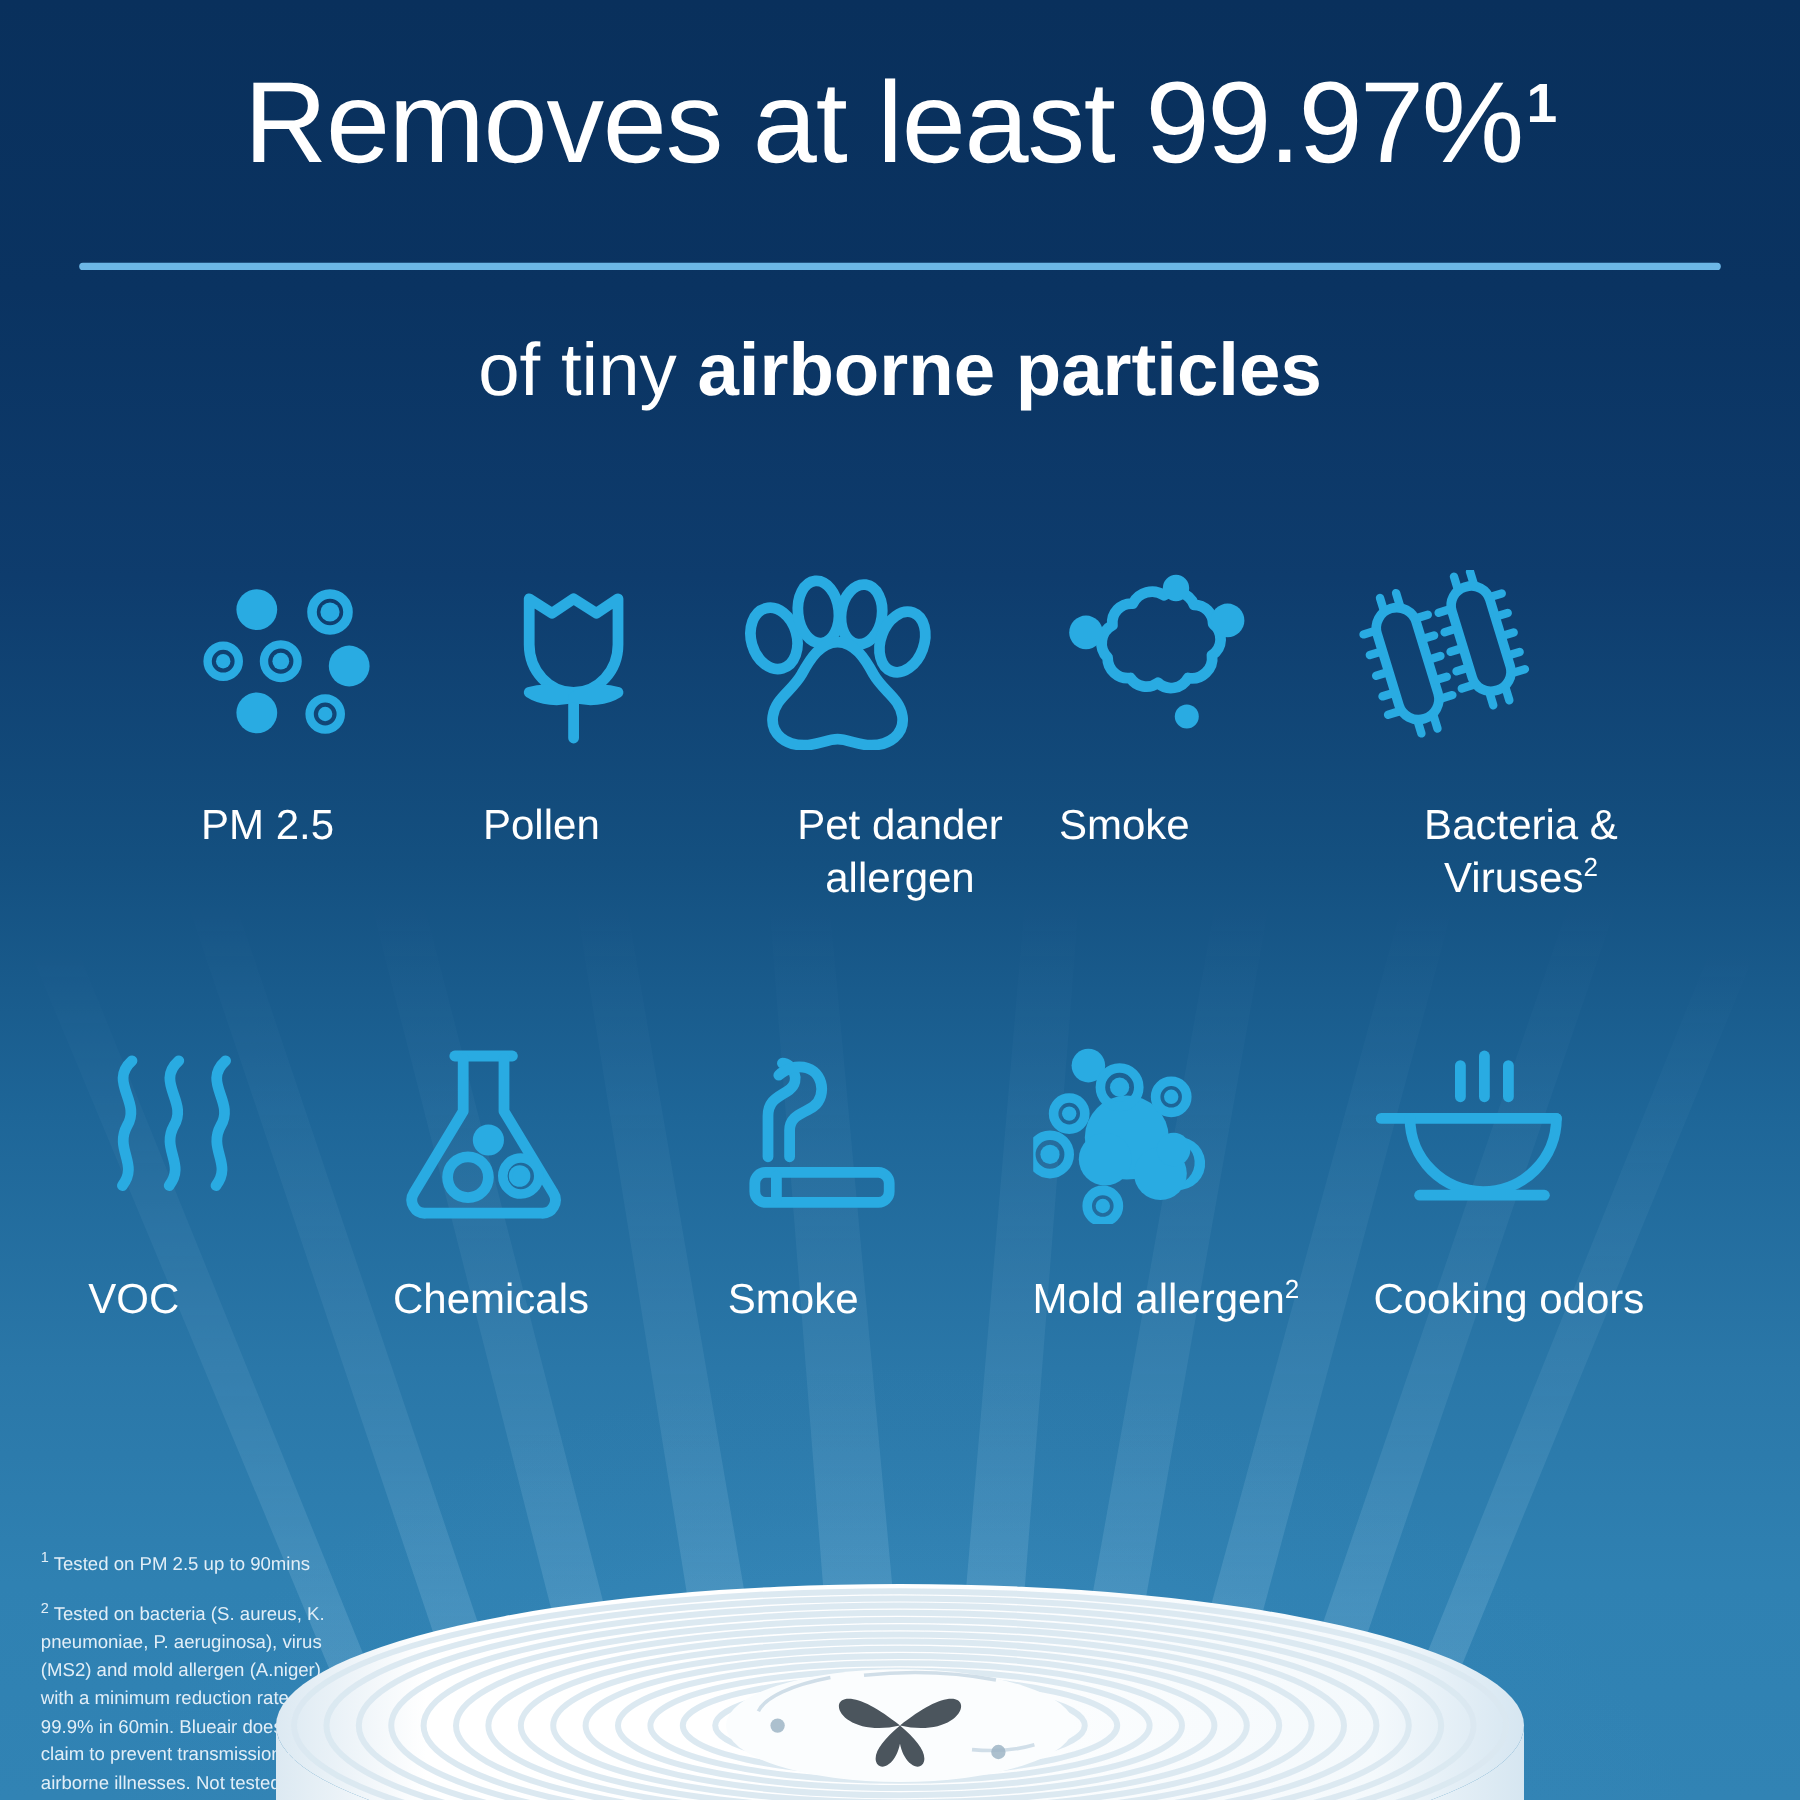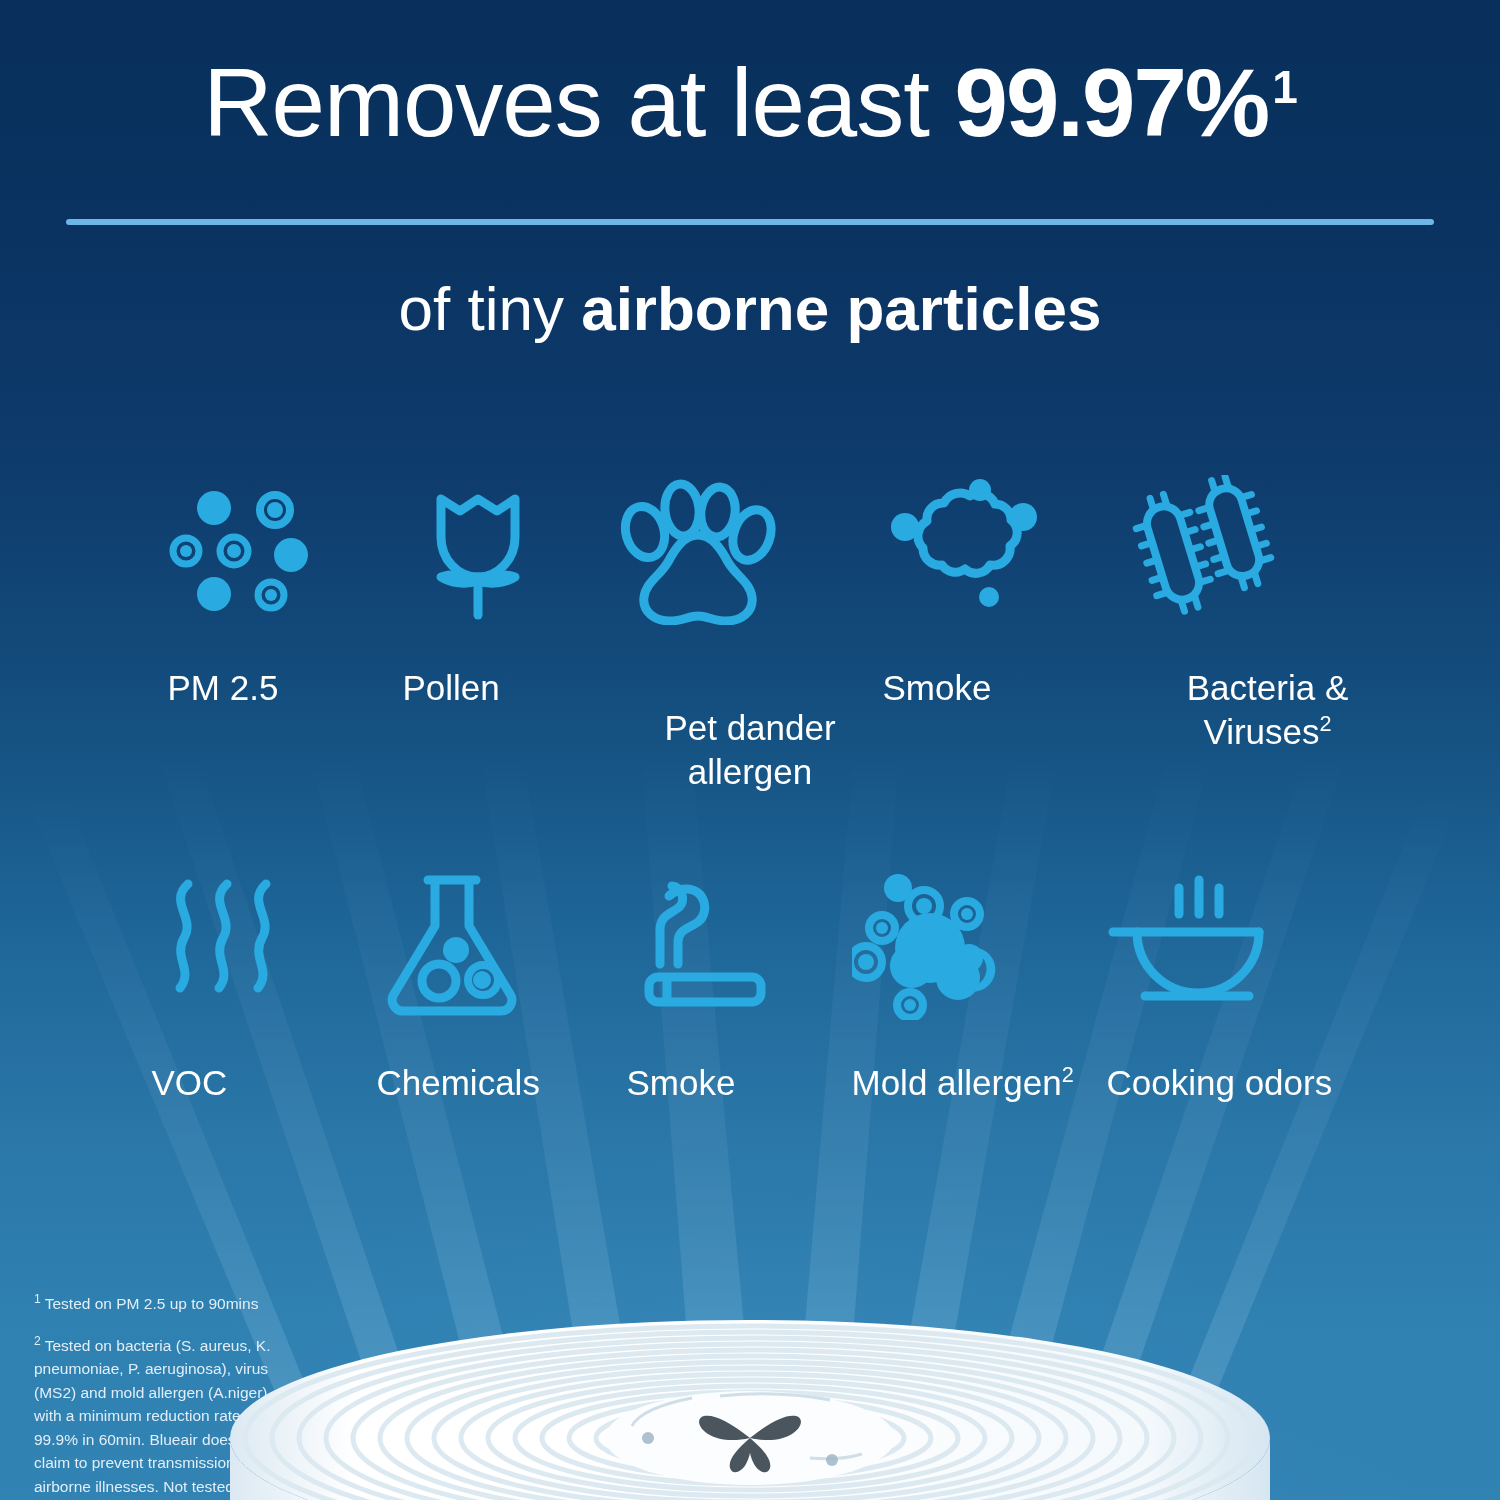--- a/index.html
+++ b/index.html
@@ -61,21 +61,21 @@
     left: 0;
     width: 1500px;
     text-align: center;
     color: #ffffff;
     font-size: 96px;
     line-height: 1.06;
     letter-spacing: -1px;
     font-weight: 400;
     white-space: nowrap;
   }
-  .headline .strong { font-weight: 700; letter-spacing: -2px; }
+  .headline .strong { font-weight: 400; letter-spacing: -2px; }
   .headline .sup {
     font-size: 46px;
     font-weight: 700;
     vertical-align: super;
     line-height: 0;
     margin-left: 4px;
   }
 
   .divider {
     position: absolute;
@@ -102,21 +102,21 @@
   .subhead .strong { font-weight: 700; }
 
   
   .row {
     position: absolute;
     display: flex;
     align-items: flex-start;
     justify-content: center;
   }
   .row-1 { top: 470px; left: 150px; width: 1280px; }
-  .row-2 { top: 865px; left: 44px; width: 1420px; }
+  .row-2 { top: 865px; left: 24px; width: 1420px; gap: 29px; }
 
   .cell {
     display: flex;
     flex-direction: column;
     align-items: flex-start;
   }
 
   .icon-box {
     height: 160px;
     display: flex;
@@ -130,21 +130,21 @@
     font-size: 35px;
     line-height: 1.26;
     text-align: center;
     font-weight: 400;
   }
   .cell-label sup { font-size: 0.62em; vertical-align: super; line-height: 0; }
 
   
   .r1c0 { width: 235px; }
   .r1c1 { width: 215px; }
-  .r1c2 { width: 265px; gap: 40px; }
+  .r1c2 { width: 265px; }
   .r1c3 { width: 240px; }
   .r1c4 { width: 290px; }
 
   
   .r2c0 { width: 225px; }
   .r2c1 { width: 250px; }
   .r2c2 { width: 225px; }
   .r2c3 { width: 290px; }
   .r2c4 { width: 255px; }
   .r2c5 { width: 250px; }

